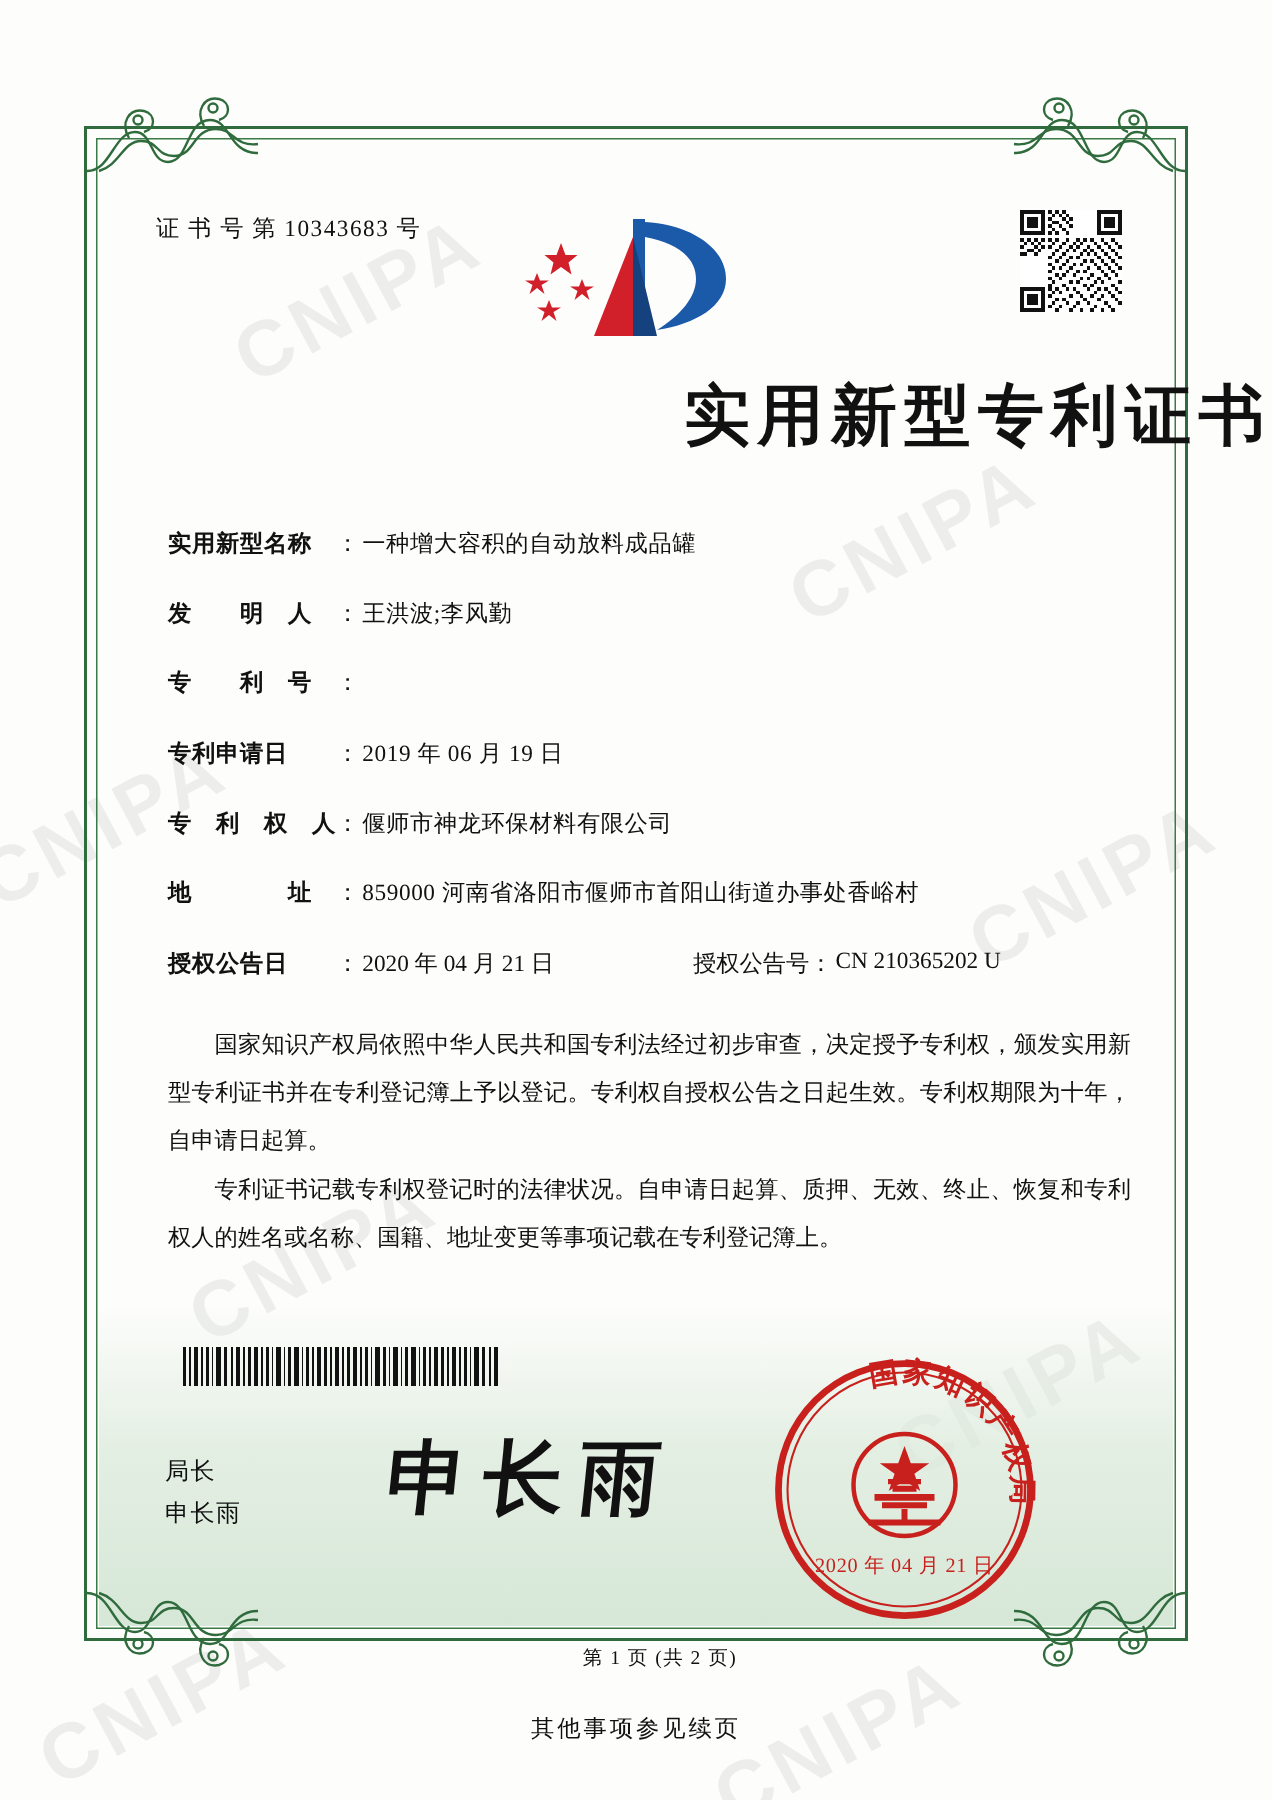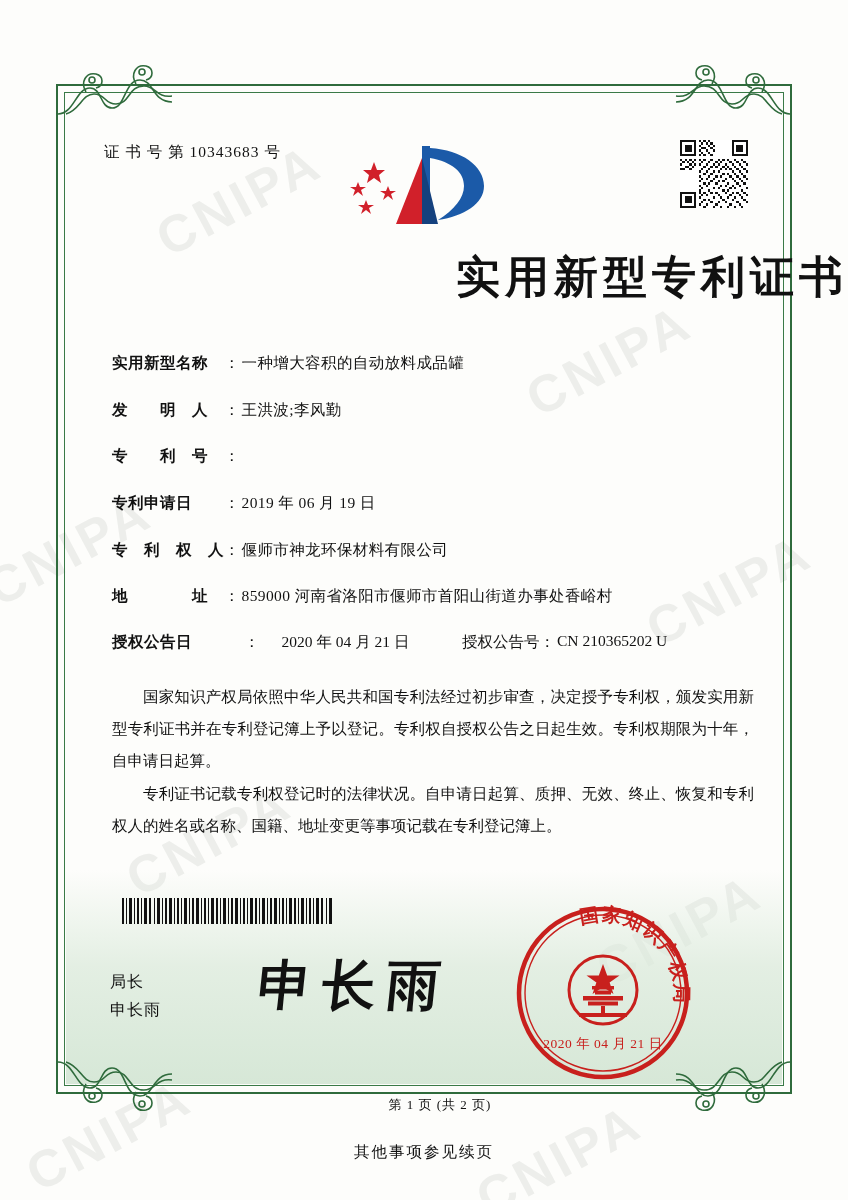--- a/index.html
+++ b/index.html
@@ -121,21 +121,21 @@
   .field-label {
     width: 112px;
     flex: 0 0 112px;
     letter-spacing: 0.5px;
     font-weight: bold;
   }
   .field-colon { flex: 0 0 auto; margin-right: 2px; }
   .field-value { flex: 1 1 auto; letter-spacing: 0.4px; }
 
   .row-inline { display: flex; align-items: baseline; font-size: 15.5px; color: #111; margin-bottom: 4px; }
-  .inline-left { flex: 0 0 350px; display: flex; gap: 20px; }
+  .inline-left { flex: 0 0 350px; display: flex; }
   .inline-right { display: flex; }
 
   
   .paras {
     position: absolute;
     left: 112px; top: 681px;
     width: 642px;
     font-size: 15.5px;
     color: #111;
     line-height: 2.05;

